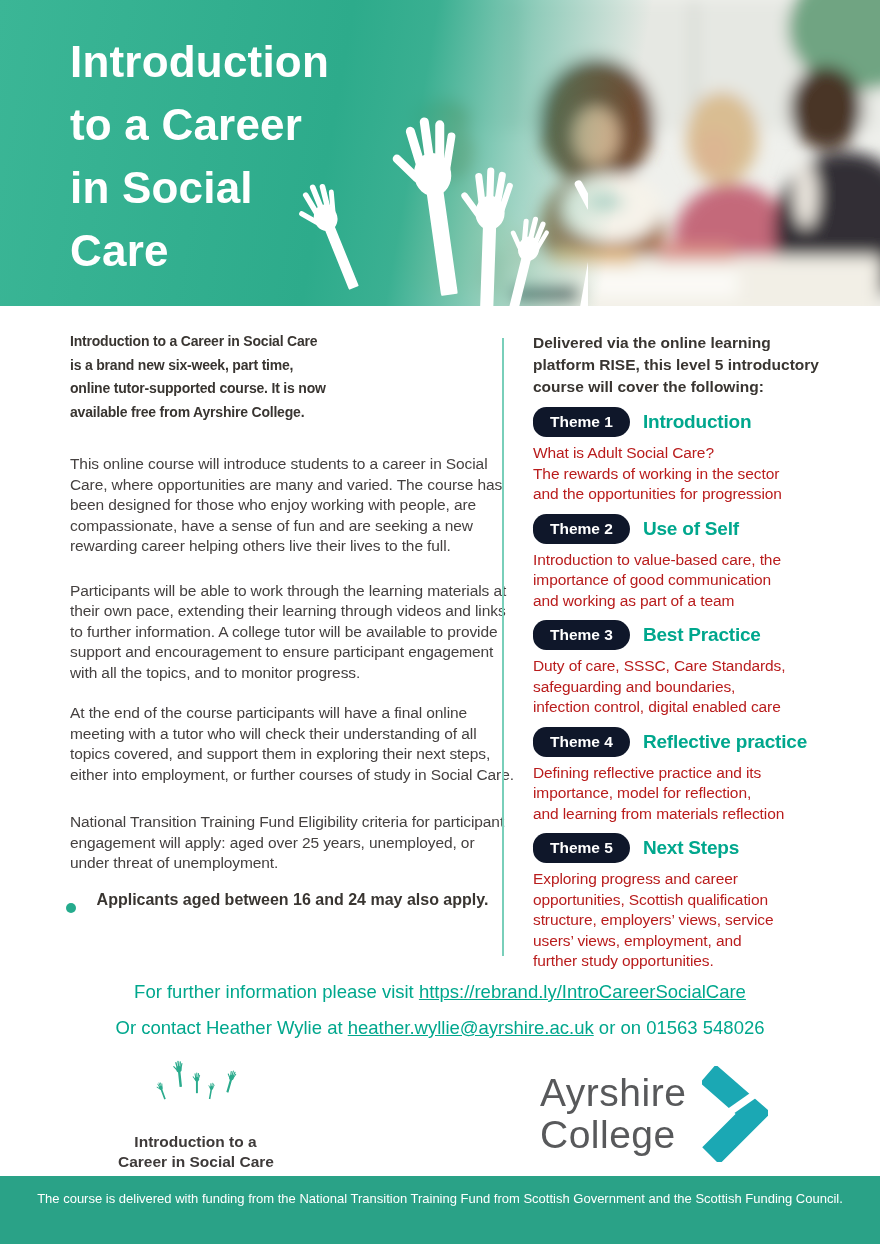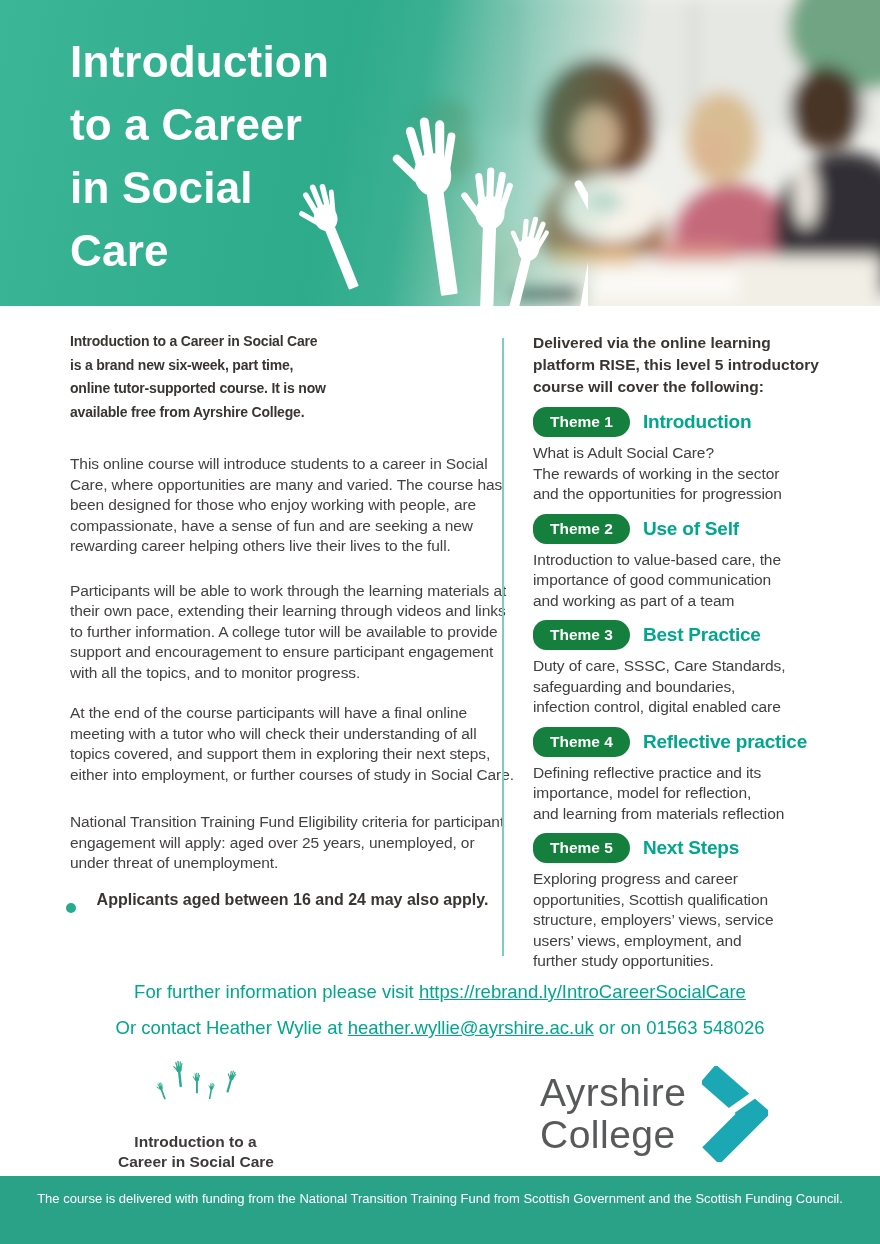--- a/index.html
+++ b/index.html
@@ -38,26 +38,26 @@
   .para.p2 { margin-top:24px; }
   .para.p3 { margin-top:20px; }
   .para.p4 { margin-top:27px; }
   .applicants { margin-top:17px; font-size:16px; font-weight:bold; color:#393531;text-align:center; }
   .teal-dot { position:absolute; left:66px; top:903px; width:10px; height:10px; border-radius:50%; background:#25ab8d; }
 
   .rc-intro { font-size:15.5px; line-height:22px; font-weight:bold; color:#393531; }
   .theme { margin-top:0; }
   .theme-head { display:flex; align-items:center; margin-top:9px; }
   .pill {
-    display:inline-block; background:#15803d; color:#ffffff; font-weight:bold;
+    display:inline-block; background:#0f172a; color:#ffffff; font-weight:bold;
     font-size:15.5px; line-height:19px; padding:5px 17px 6px 17px;
     border-radius:15px 17px 17px 15px;
   }
   .theme-title { font-size:19px; font-weight:bold; color:#00a78d; margin-left:13px; letter-spacing:-0.2px; }
-  .theme-body { margin-top:6px; font-size:15.5px; line-height:20.5px; color:#404040; letter-spacing:-0.1px; }
+  .theme-body { margin-top:6px; font-size:15.5px; line-height:20.5px; color:#b91c1c; letter-spacing:-0.1px; }
 
   
   .contact { position:absolute; left:0; top:981px; width:880px; text-align:center; color:#00a78d; }
   .contact .c-line { font-size:18.5px; line-height:22px; }
   .contact .c-line + .c-line { margin-top:14px; }
   .contact a { color:#00a78d; text-decoration:underline; cursor:pointer; }
 
   
   .course-logo { position:absolute; left:118px; top:1050px; width:155px; text-align:center; }
   .course-logo .hands { width:110px; height:74px; color:#2bab8d; display:inline-block; }

